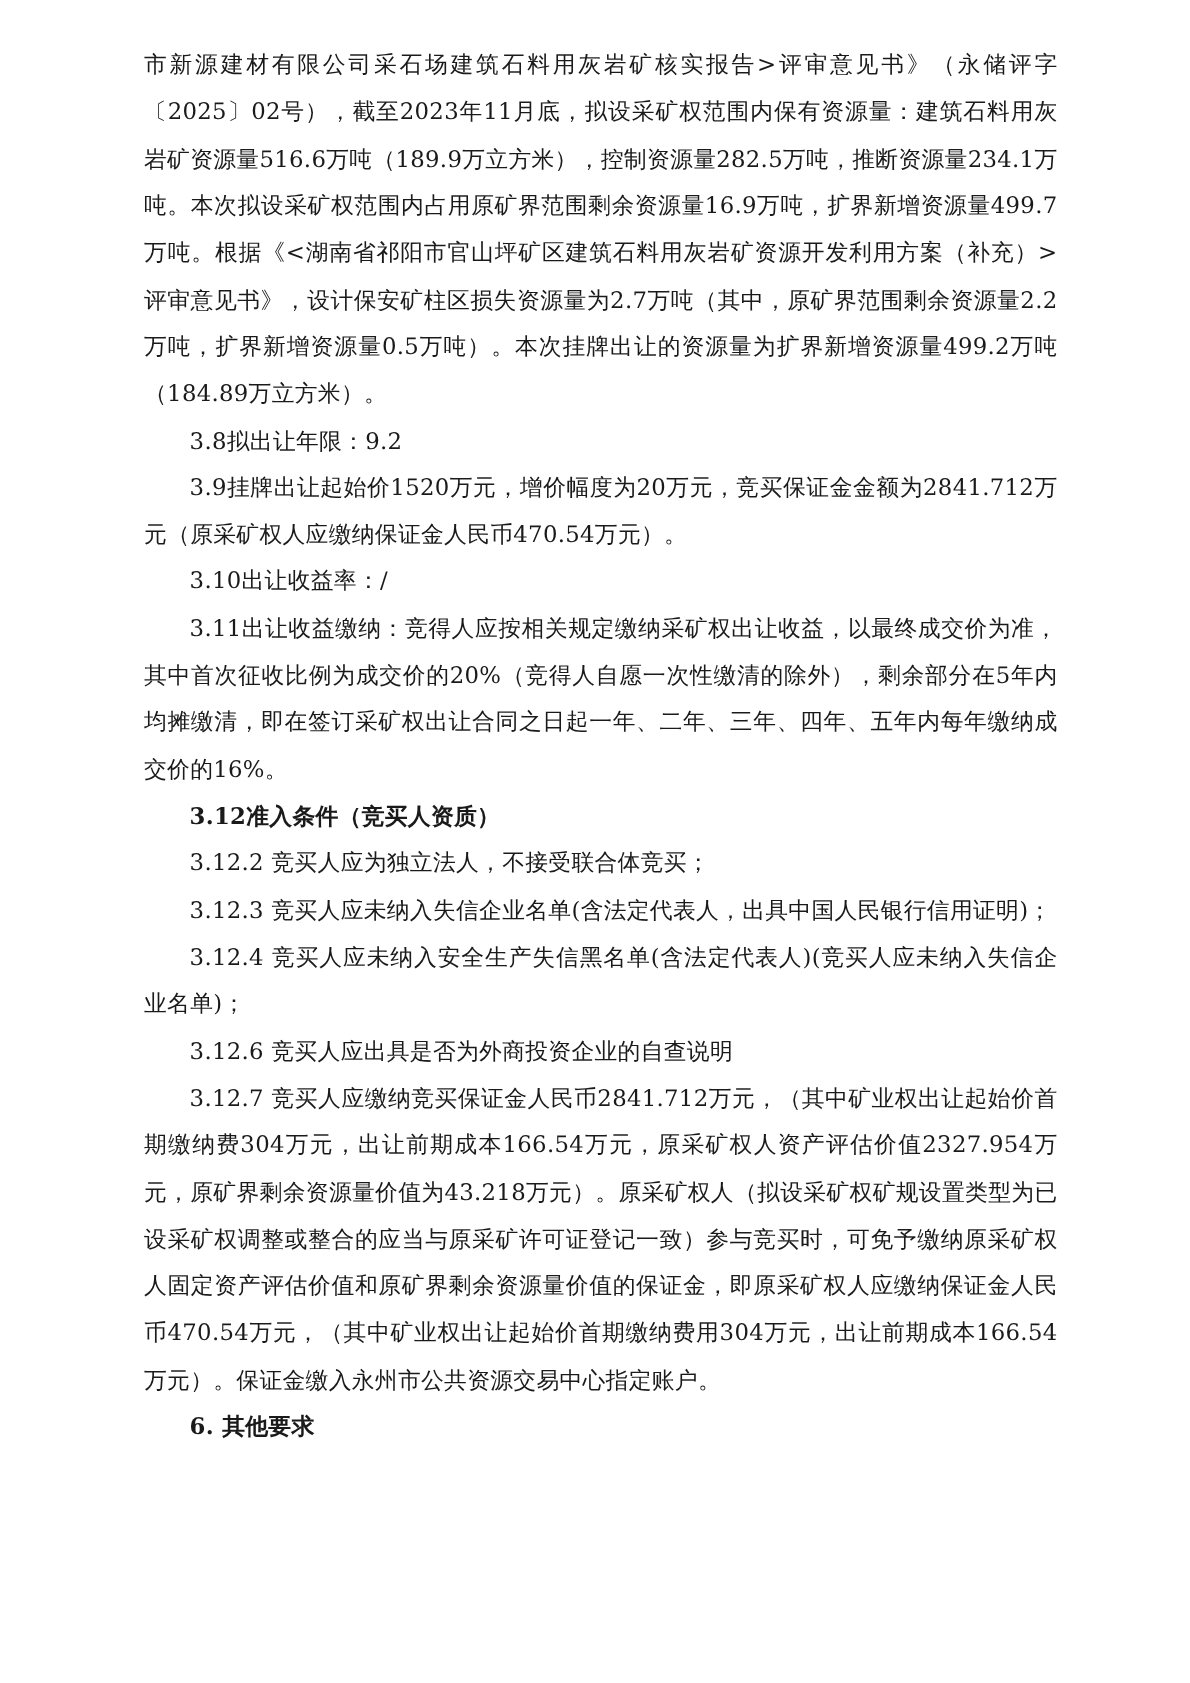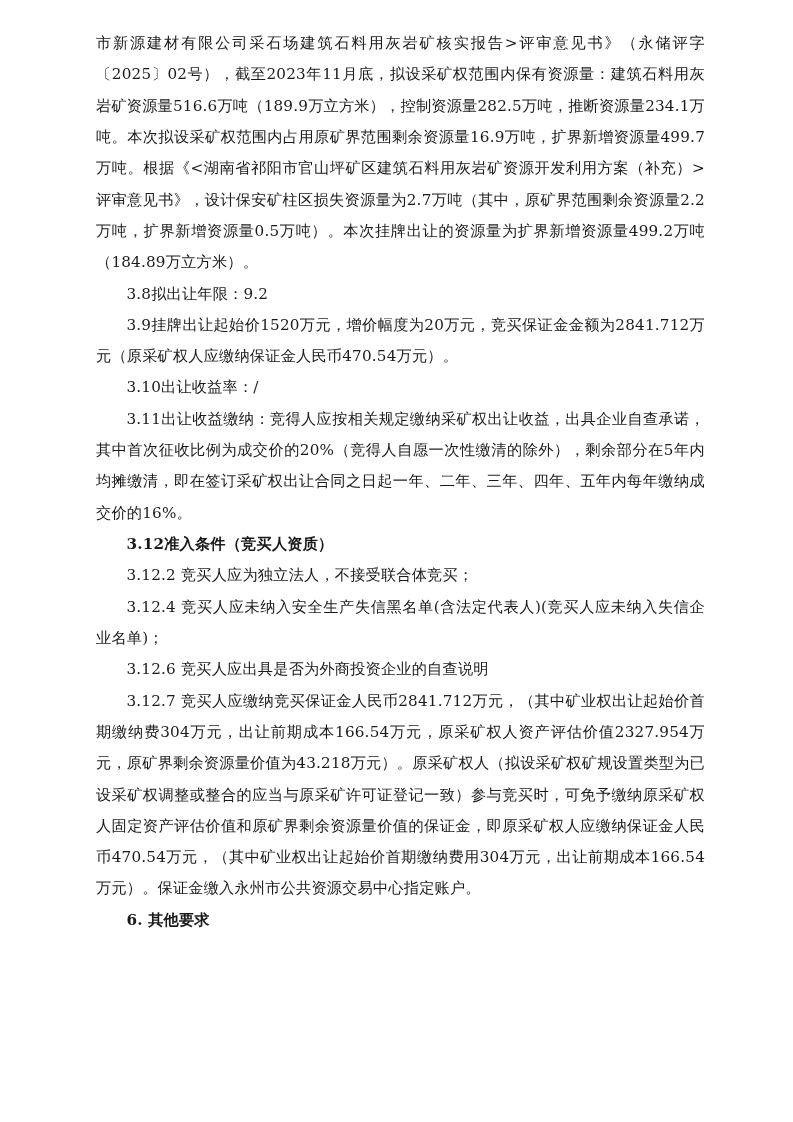--- a/index.html
+++ b/index.html
@@ -50,27 +50,28 @@
 
     <p class="p-noindent">市新源建材有限公司采石场建筑石料用灰岩矿核实报告&gt;评审意见书》（永储评字〔2025〕02号），截至2023年11月底，拟设采矿权范围内保有资源量：建筑石料用灰岩矿资源量516.6万吨（189.9万立方米），控制资源量282.5万吨，推断资源量234.1万吨。本次拟设采矿权范围内占用原矿界范围剩余资源量16.9万吨，扩界新增资源量499.7万吨。根据《&lt;湖南省祁阳市官山坪矿区建筑石料用灰岩矿资源开发利用方案（补充）&gt;评审意见书》，设计保安矿柱区损失资源量为2.7万吨（其中，原矿界范围剩余资源量2.2万吨，扩界新增资源量0.5万吨）。本次挂牌出让的资源量为扩界新增资源量499.2万吨（184.89万立方米）。</p>
 
 
     <p class="p-indent">3.8拟出让年限：9.2</p>
 
     <p class="p-indent">3.9挂牌出让起始价1520万元，增价幅度为20万元，竞买保证金金额为2841.712万元（原采矿权人应缴纳保证金人民币470.54万元）。</p>
 
     <p class="p-indent">3.10出让收益率：/</p>
 
-    <p class="p-indent">3.11出让收益缴纳：竞得人应按相关规定缴纳采矿权出让收益，出具企业自查承诺，其中首次征收比例为成交价的20%（竞得人自愿一次性缴清的除外），剩余部分在5年内均摊缴清，即在签订采矿权出让合同之日起一年、二年、三年、四年、五年内每年缴纳成交价的16%。</p>
+    <p class="p-indent">3.11出让收益缴纳：竞得人应按相关规定缴纳采矿权出让收益，以最终成交价为准，其中首次征收比例为成交价的20%（竞得人自愿一次性缴清的除外），剩余部分在5年内均摊缴清，即在签订采矿权出让合同之日起一年、二年、三年、四年、五年内每年缴纳成交价的16%。</p>
 
     <p class="p-indent bold">3.12准入条件（竞买人资质）</p>
 
 
     <p class="p-indent">3.12.2  竞买人应为独立法人，不接受联合体竞买；</p>
 
+    <p class="p-indent">3.12.3  竞买人应未纳入失信企业名单(含法定代表人，出具中国人民银行信用证明)；</p>
 
     <p class="p-indent">3.12.4  竞买人应未纳入安全生产失信黑名单(含法定代表人)(竞买人应未纳入失信企业名单)；</p>
 
 
     <p class="p-indent">3.12.6  竞买人应出具是否为外商投资企业的自查说明</p>
 
     <p class="p-indent">3.12.7  竞买人应缴纳竞买保证金人民币2841.712万元，（其中矿业权出让起始价首期缴纳费304万元，出让前期成本166.54万元，原采矿权人资产评估价值2327.954万元，原矿界剩余资源量价值为43.218万元）。原采矿权人（拟设采矿权矿规设置类型为已设采矿权调整或整合的应当与原采矿许可证登记一致）参与竞买时，可免予缴纳原采矿权人固定资产评估价值和原矿界剩余资源量价值的保证金，即原采矿权人应缴纳保证金人民币470.54万元，（其中矿业权出让起始价首期缴纳费用304万元，出让前期成本166.54万元）。保证金缴入永州市公共资源交易中心指定账户。</p>
 
     <p class="p-indent bold">6. 其他要求</p>
 

